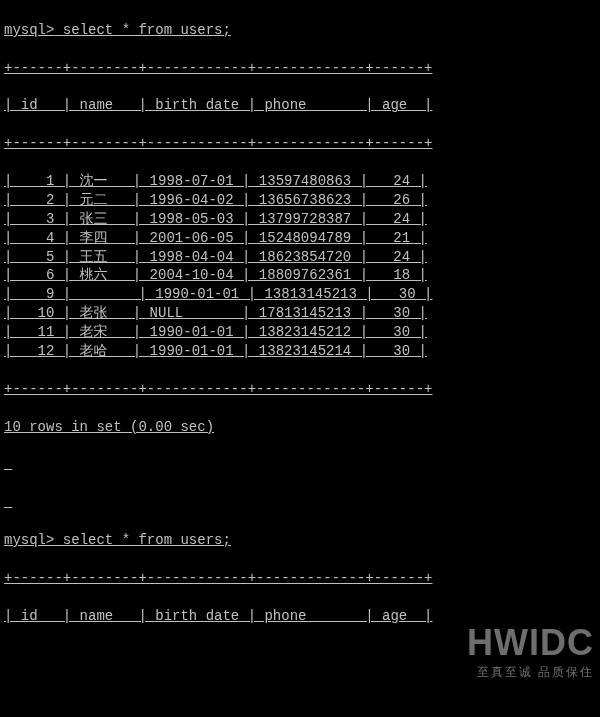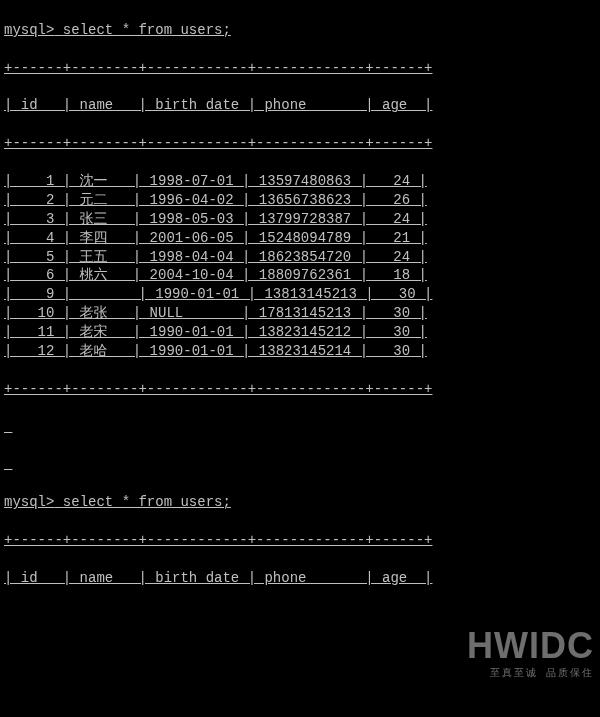--- a/index.html
+++ b/index.html
@@ -33,37 +33,38 @@
     user-select: none;
   }
   .watermark .big {
     font-family: Arial, Helvetica, sans-serif;
     font-size: 36px;
     font-weight: 700;
     color: rgba(200,200,200,0.55);
     letter-spacing: 1px;
   }
   .watermark .small {
-    font-family: Liberation Mono, monospace;
-    font-size: 10px;
+    font-family: Liberation Serif, serif;
+    font-size: 12px;
     color: rgba(200,200,200,0.55);
     margin-top: -4px;
     letter-spacing: 2px;
   }
 </style>
 </head>
 <body>
 
 <div class="term">
 <span class="row"><span>mysql&gt;</span> <span>select * from users;</span></span>
 <span class="row">+------+--------+------------+-------------+------+</span>
 <span class="row">| id   | name   | birth_date | phone       | age  |</span>
 <span class="row">+------+--------+------------+-------------+------+</span>
 <span id="tbody1"><span class="row">|    1 | 沈一   | 1998-07-01 | 13597480863 |   24 |</span><span class="row">|    2 | 元二   | 1996-04-02 | 13656738623 |   26 |</span><span class="row">|    3 | 张三   | 1998-05-03 | 13799728387 |   24 |</span><span class="row">|    4 | 李四   | 2001-06-05 | 15248094789 |   21 |</span><span class="row">|    5 | 王五   | 1998-04-04 | 18623854720 |   24 |</span><span class="row">|    6 | 桃六   | 2004-10-04 | 18809762361 |   18 |</span><span class="row">|    9 |        | 1990-01-01 | 13813145213 |   30 |</span><span class="row">|   10 | 老张   | NULL       | 17813145213 |   30 |</span><span class="row">|   11 | 老宋   | 1990-01-01 | 13823145212 |   30 |</span><span class="row">|   12 | 老哈   | 1990-01-01 | 13823145214 |   30 |</span></span>
 <span class="row">+------+--------+------------+-------------+------+</span>
+<span class="row">10 rows in set (0.00 sec)</span>
 <span class="row"> </span>
 <span class="row"> </span>
 <span class="row"><span>mysql&gt;</span> <span>select * from users;</span></span>
 <span class="row">+------+--------+------------+-------------+------+</span>
 <span class="row">| id   | name   | birth_date | phone       | age  |</span>
 
 
 
 
 

